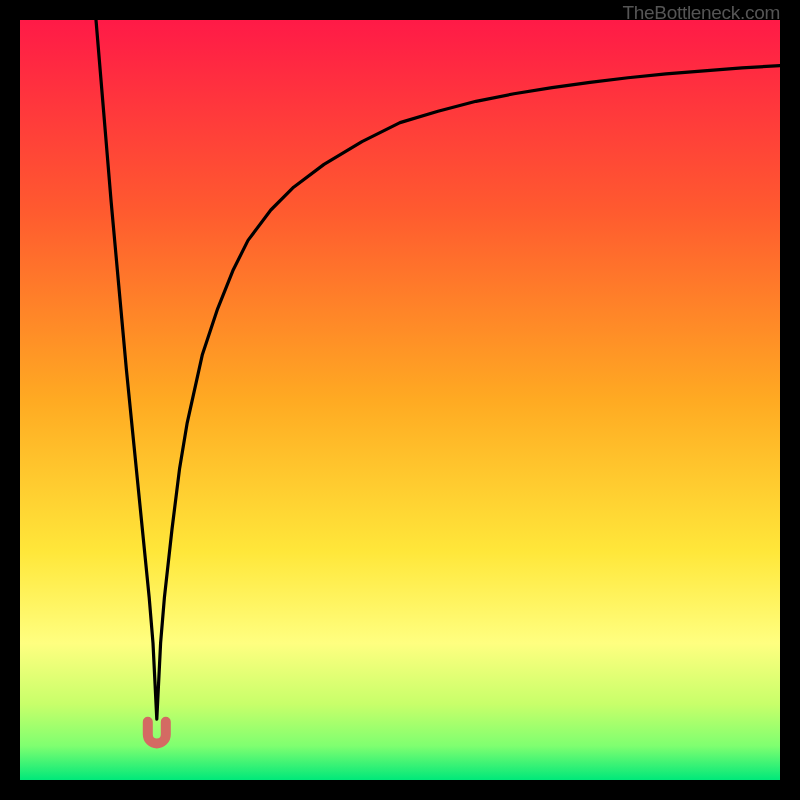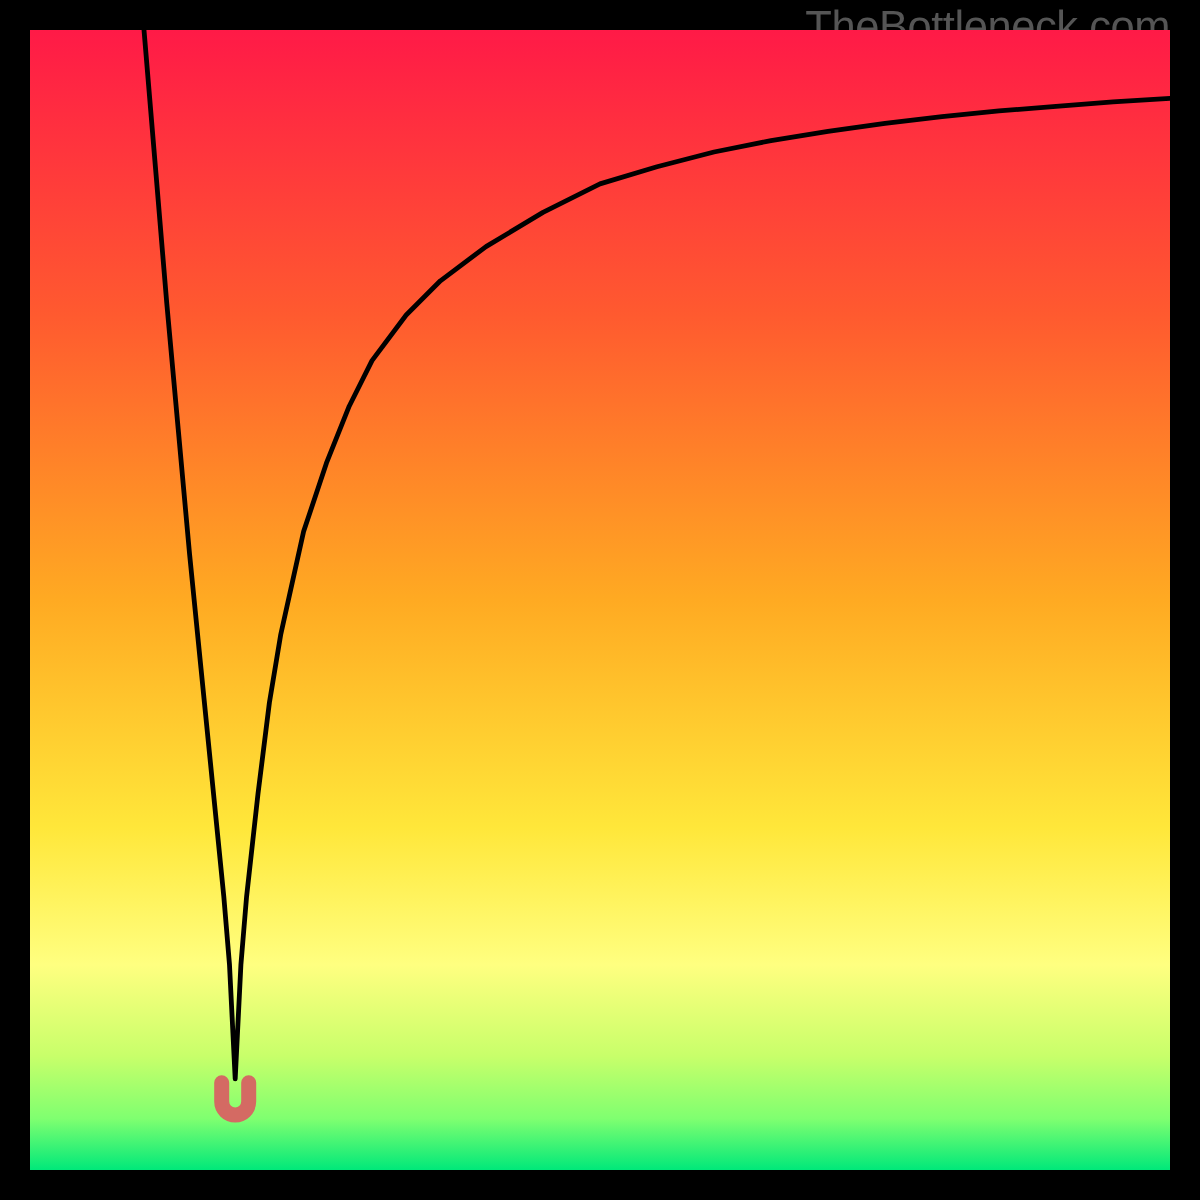--- a/index.html
+++ b/index.html
@@ -24,21 +24,21 @@
     left: 0;
     top: 0;
     width: 760px;
     height: 760px;
   }
   .watermark {
     position: absolute;
     top: 2px;
     right: 20px;
     color: #555;
-    font-size: 29px;
+    font-size: 19px;
     font-weight: 500;
     letter-spacing: -0.3px;
   }
 </style>
 </head>
 <body>
 
 <div class="watermark">TheBottleneck.com</div>
 
 <div class="frame">

